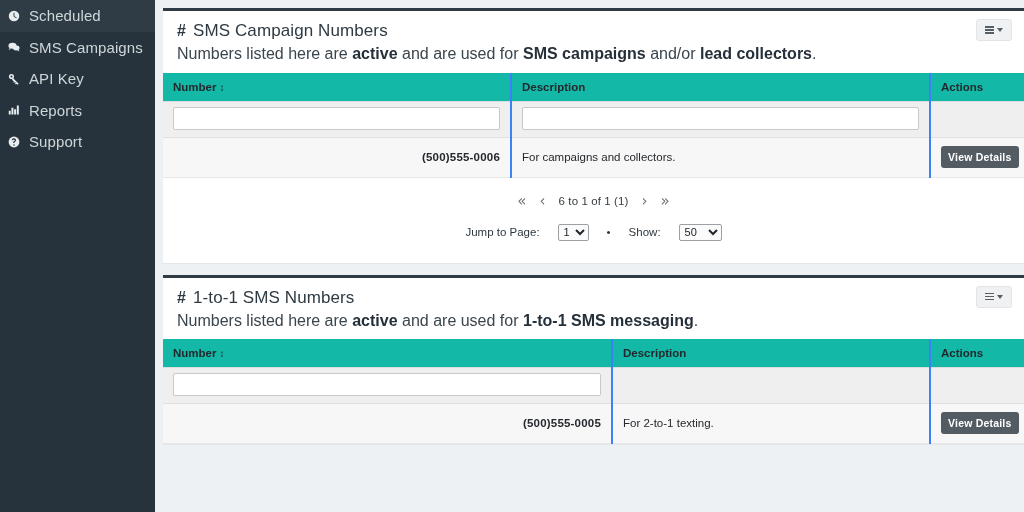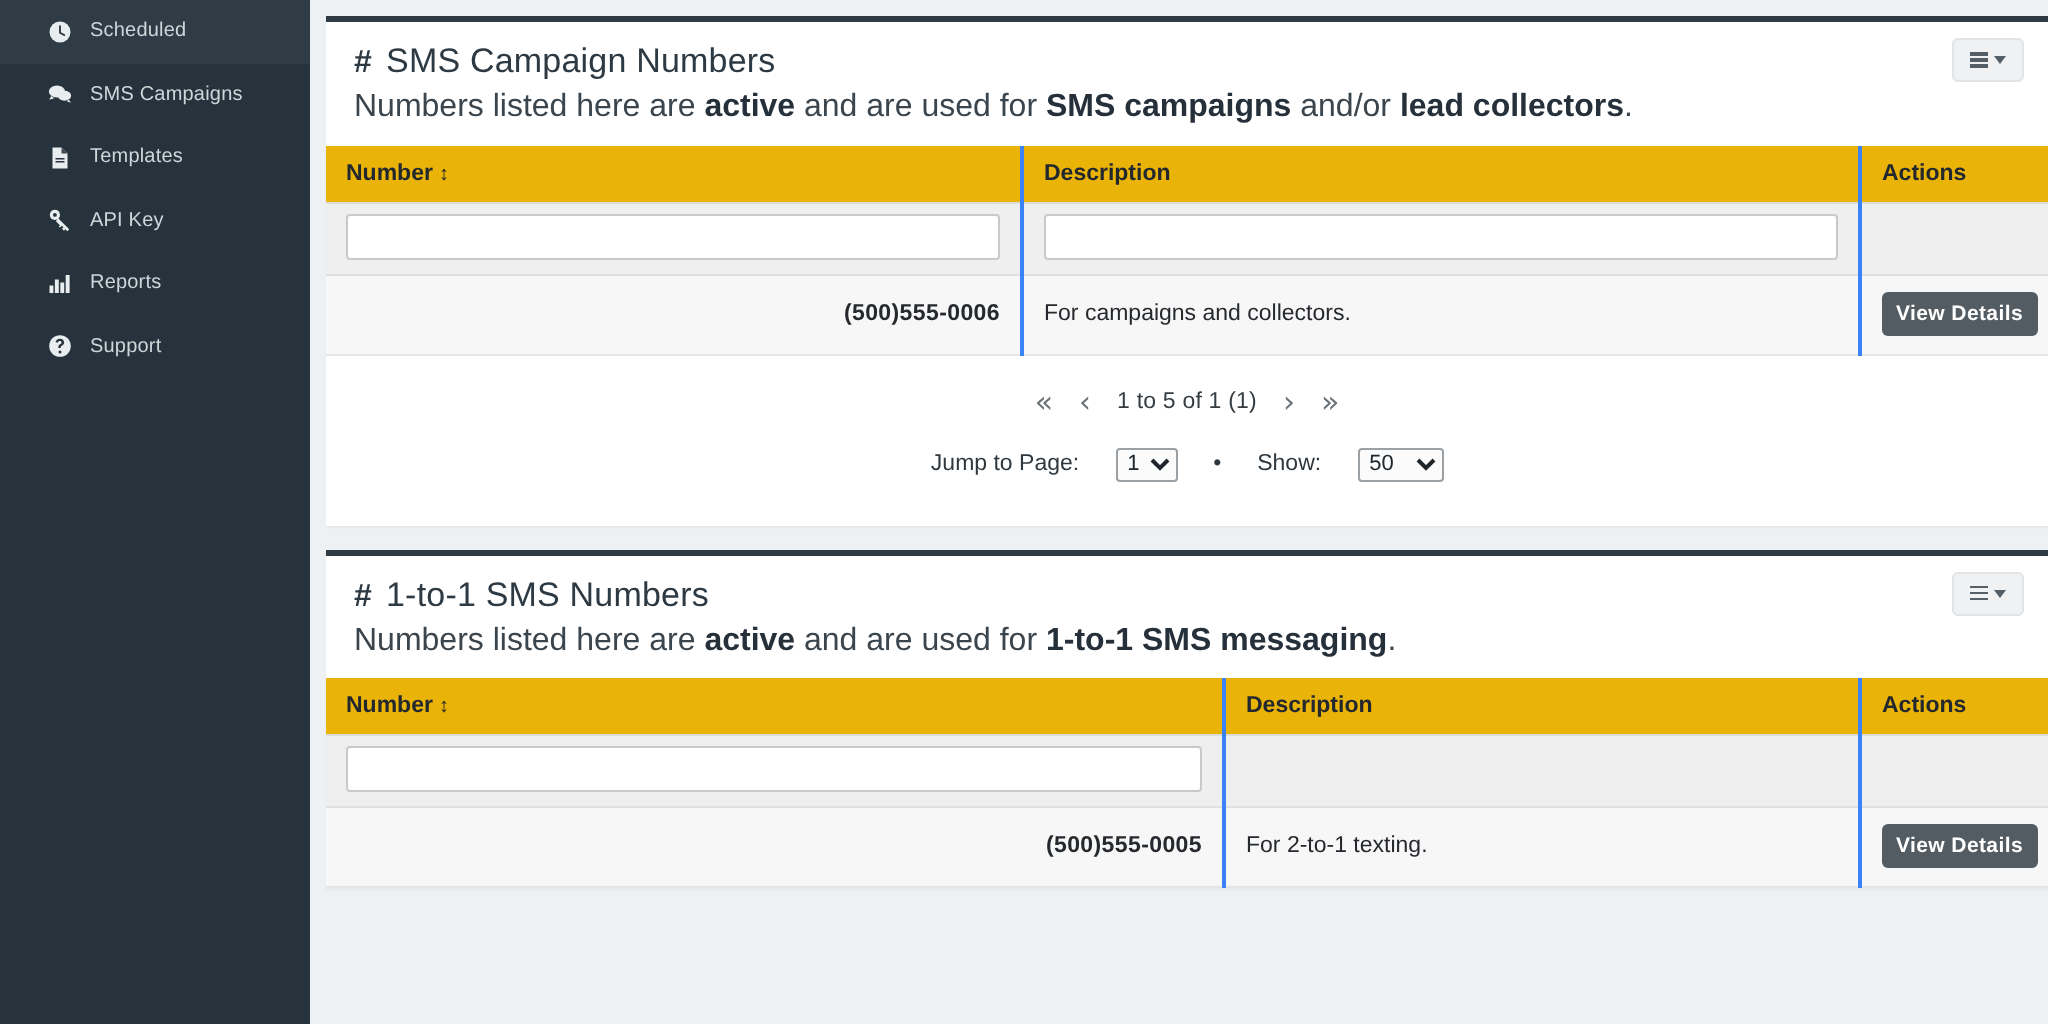--- a/index.html
+++ b/index.html
@@ -24,23 +24,23 @@
     background: #27333c;
     display: flex;
     flex-direction: column;
     padding-top: 0px;
     box-sizing: border-box;
   }
   .side-item {
     display: flex;
     align-items: center;
     height: 31.5px;
-    padding-left: 24px;
+    padding-left: 8px;
     color: #cfd6da;
-    font-size: 10px;
+    font-size: 15px;
     letter-spacing: 0.1px;
     box-sizing: border-box;
     cursor: pointer;
   }
   .side-item.active {
     background: #2f3c46;
   }
   .side-icon {
     width: 17px;
     min-width: 17px;
@@ -124,21 +124,21 @@
     border-top: 4px solid #555f68;
   }
 
   
   table.grid {
     width: 100%;
     border-collapse: collapse;
     table-layout: fixed;
   }
   table.grid th {
-    background: #eab308;
+    background: #14b8a6;
     text-align: left;
     font-size: 11.5px;
     font-weight: 700;
     color: #22282d;
     padding: 8px 0 8px 10px;
     border-bottom: 1px solid #dcdcdc;
     vertical-align: middle;
     white-space: nowrap;
   }
   .sort-ic {
@@ -256,31 +256,20 @@
       <div class="side-item">
         <span class="side-icon">
           <svg width="12" height="12" viewBox="0 0 16 16" fill="currentColor">
             <ellipse cx="6" cy="6.4" rx="5.4" ry="4"></ellipse>
             <path d="M2.2 9.4l-1.4 2.4 3.4-1z"></path>
             <ellipse cx="11" cy="9.2" rx="4.4" ry="3.3"></ellipse>
             <path d="M14 11.8l1.3 2-2.9-.9z"></path>
           </svg>
         </span>
         <span class="side-label">SMS Campaigns</span>
-      </div>
-      <div class="side-item">
-        <span class="side-icon">
-          <svg width="12" height="12" viewBox="0 0 16 16" fill="currentColor">
-            <path d="M3 1h6l4 4v10H3z"></path>
-            <path d="M9 1v4h4z" fill="#3c4750"></path>
-            <rect x="5" y="8" width="6" height="1" fill="#27333c"></rect>
-            <rect x="5" y="10" width="6" height="1" fill="#27333c"></rect>
-          </svg>
-        </span>
-        <span class="side-label">Templates</span>
       </div>
       <div class="side-item">
         <span class="side-icon">
           <svg width="12" height="12" viewBox="0 0 16 16" fill="currentColor">
             <circle cx="4.6" cy="4.6" r="3.4"></circle>
             <circle cx="4.6" cy="4.6" r="1.3" fill="#27333c"></circle>
             <path d="M6.6 6.6l7.6 7.6-1.3 1.3-1.3-1.3-1 1-1.3-1.3 1-1-1-1-1 1L7 12.6l1-1-2.7-2.7z"></path>
           </svg>
         </span>
         <span class="side-label">API Key</span>
@@ -348,21 +337,21 @@
               <td class="num">(500)555-0006</td>
               <td class="col-sep">For campaigns and collectors.</td>
               <td class="act col-sep"><button class="view-btn">View Details</button></td>
             </tr>
           </tbody>
         </table>
         <div class="pager">
           <div class="pager-row1">
             <span class="pg-arrow">«</span>
             <span class="pg-arrow">‹</span>
-            <span class="pg-count">1 to 5 of 1 (1)</span>
+            <span class="pg-count">6 to 1 of 1 (1)</span>
             <span class="pg-arrow">›</span>
             <span class="pg-arrow">»</span>
           </div>
           <div class="pager-row2">
             <span class="lbl">Jump to Page:</span>
             <select class="mini"><option selected="">1</option></select>
             <span class="dot-sep">•</span>
             <span class="lbl">Show:</span>
             <select class="mini"><option>10</option><option>25</option><option selected="">50</option><option>100</option></select>
           </div>

